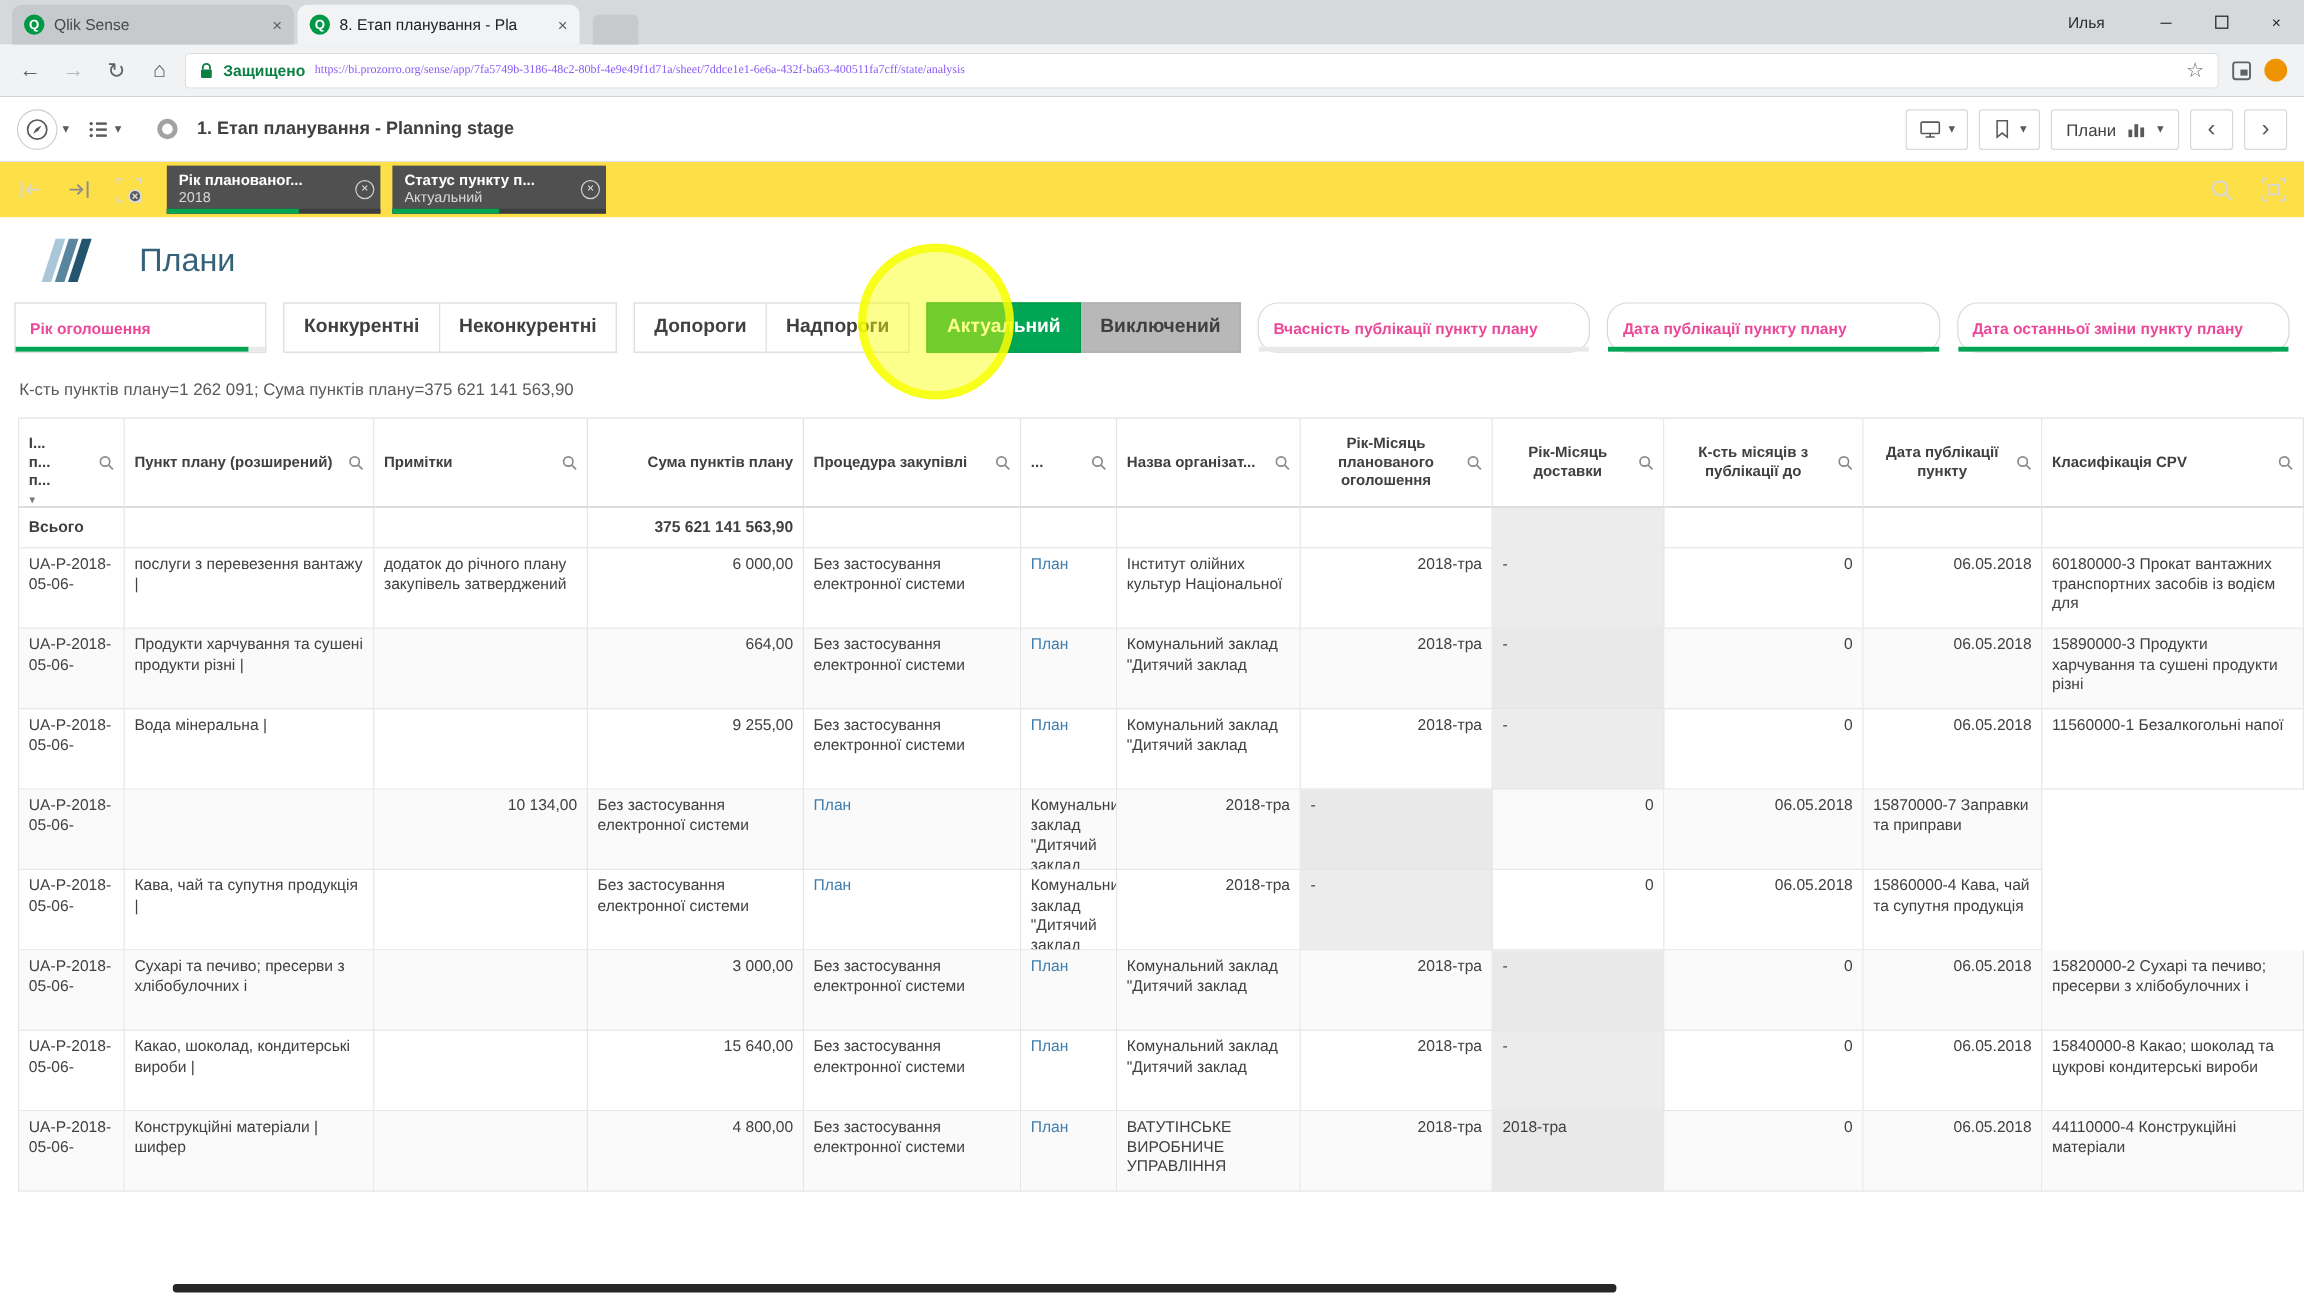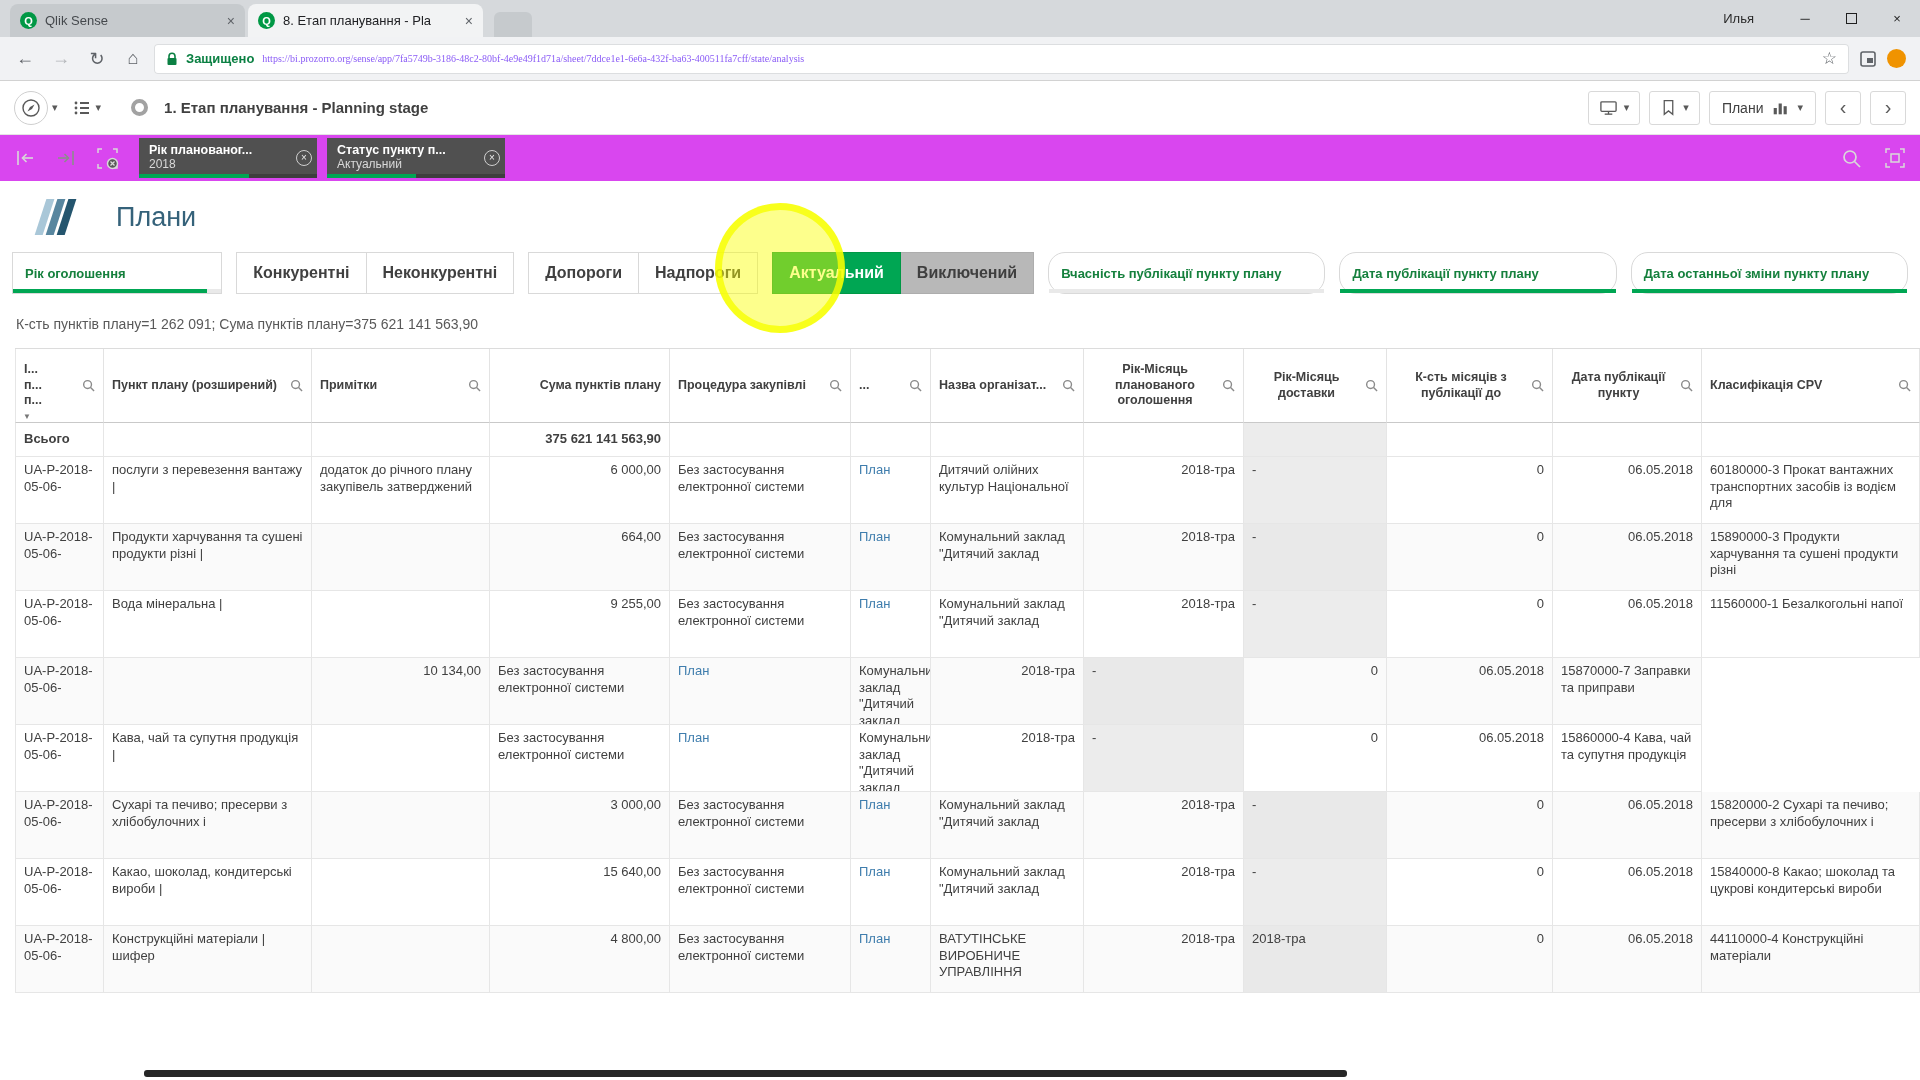--- a/index.html
+++ b/index.html
@@ -37,36 +37,36 @@
   .icon-wrap{display:flex;align-items:center;gap:4px;}
   .plainbtn{display:flex;align-items:center;gap:4px;padding:0 6px;height:34px;}
   .app-dot{width:17px;height:17px;border-radius:50%;border:4px solid #a2a2a2;margin-left:16px;flex:none;}
   .sheet-title{font-size:15px;font-weight:700;color:#404040;margin-left:8px;white-space:nowrap;}
   .q-right{margin-left:auto;display:flex;align-items:center;gap:9px;}
   .tbtn{height:34px;display:flex;align-items:center;gap:6px;padding:0 10px;border:1px solid #d9d9d9;border-radius:3px;background:#fff;}
   .sheet-sel{height:34px;display:flex;align-items:center;gap:8px;padding:0 12px;border:1px solid #d9d9d9;border-radius:3px;font-size:14px;color:#404040;}
   .navchev{width:36px;height:34px;border:1px solid #d9d9d9;border-radius:3px;display:flex;align-items:center;justify-content:center;font-size:20px;color:#595959;}
 
   
-  .selbar{height:46px;background:#d946ef;display:flex;align-items:center;padding:0 12px;gap:15px;}
+  .selbar{height:46px;background:#fde047;display:flex;align-items:center;padding:0 12px;gap:15px;}
   .sel-ic{width:26px;height:26px;display:flex;align-items:center;justify-content:center;}
   .chips{display:flex;gap:10px;margin-left:4px;}
   .chip{width:178px;height:40px;background:#505050;position:relative;padding:5px 26px 0 10px;}
   .chip-field{font-size:12.5px;font-weight:700;color:#fff;white-space:nowrap;overflow:hidden;}
   .chip-value{font-size:12px;color:#d9d9d9;white-space:nowrap;overflow:hidden;}
   .chip-track{position:absolute;left:0;bottom:0;width:100%;height:4px;background:#3e3e3e;}
   .chip-bar{position:absolute;left:0;bottom:0;height:4px;background:#00a653;z-index:1;}
   .chip-x{position:absolute;right:5px;top:12px;width:16px;height:16px;border:1px solid #cfcfcf;border-radius:50%;color:#ececec;font-size:10px;line-height:14px;text-align:center;}
   .selbar-right{margin-left:auto;display:flex;align-items:center;gap:18px;}
 
   
   .title-row{display:flex;align-items:center;gap:38px;padding:13px 0 6px 26px;}
   .page-title{font-size:27px;color:#35627a;}
   .filter-row{display:flex;align-items:stretch;gap:14px;margin:6px 12px 0 12px;height:42px;position:relative;}
-  .fbox{background:#fff;border:1px solid #d9d9d9;display:flex;align-items:center;padding:0 12px;font-size:13px;font-weight:700;color:#15803d;position:relative;}
+  .fbox{background:#fff;border:1px solid #d9d9d9;display:flex;align-items:center;padding:0 12px;font-size:13px;font-weight:700;color:#ec4899;position:relative;}
   .w-year{width:227px;}
   .w-wide{width:300px;border-radius:17px;}
   .fbar{position:absolute;left:0;bottom:0;height:4px;background:#00a653;z-index:1;}
   .fbar-track{position:absolute;left:0;bottom:0;width:100%;height:4px;background:#e9e9e9;}
   .btn-group{display:flex;}
   .fbtn{height:42px;background:#fff;border:1px solid #d9d9d9;font-family:inherit;font-size:16px;font-weight:700;color:#404040;padding:0 16px;}
   .btn-group .fbtn + .fbtn{border-left:none;}
   .fbtn.selected{background:#00a653;border-color:#009845;color:#fff;}
   .fbtn.excluded{background:#b8b8b8;border-color:#adadad;color:#3f3f3f;}
   .click-highlight{position:absolute;left:703px;top:-49px;width:130px;height:130px;border-radius:50%;
@@ -408,21 +408,21 @@
       <div class="td"></div>
     </div>
     <div>
         <div class="tr row">
     <div class="td">UA-P-2018-05-06-</div>
     <div class="td">послуги з перевезення вантажу |</div>
     <div class="td">додаток до річного плану закупівель затверджений</div>
     <div class="td r">6 000,00</div>
     <div class="td">Без застосування електронної системи</div>
     <div class="td link">План</div>
-    <div class="td">Дитячий олійних культур Національної</div>
+    <div class="td">Інститут олійних культур Національної</div>
     <div class="td r">2018-тра</div>
     <div class="td graycol">-</div>
     <div class="td r">0</div>
     <div class="td r">06.05.2018</div>
     <div class="td">60180000-3 Прокат вантажних транспортних засобів із водієм для</div>
   </div>
         <div class="tr row alt">
     <div class="td">UA-P-2018-05-06-</div>
     <div class="td">Продукти харчування та сушені продукти різні |</div>
     <div class="td"></div>

